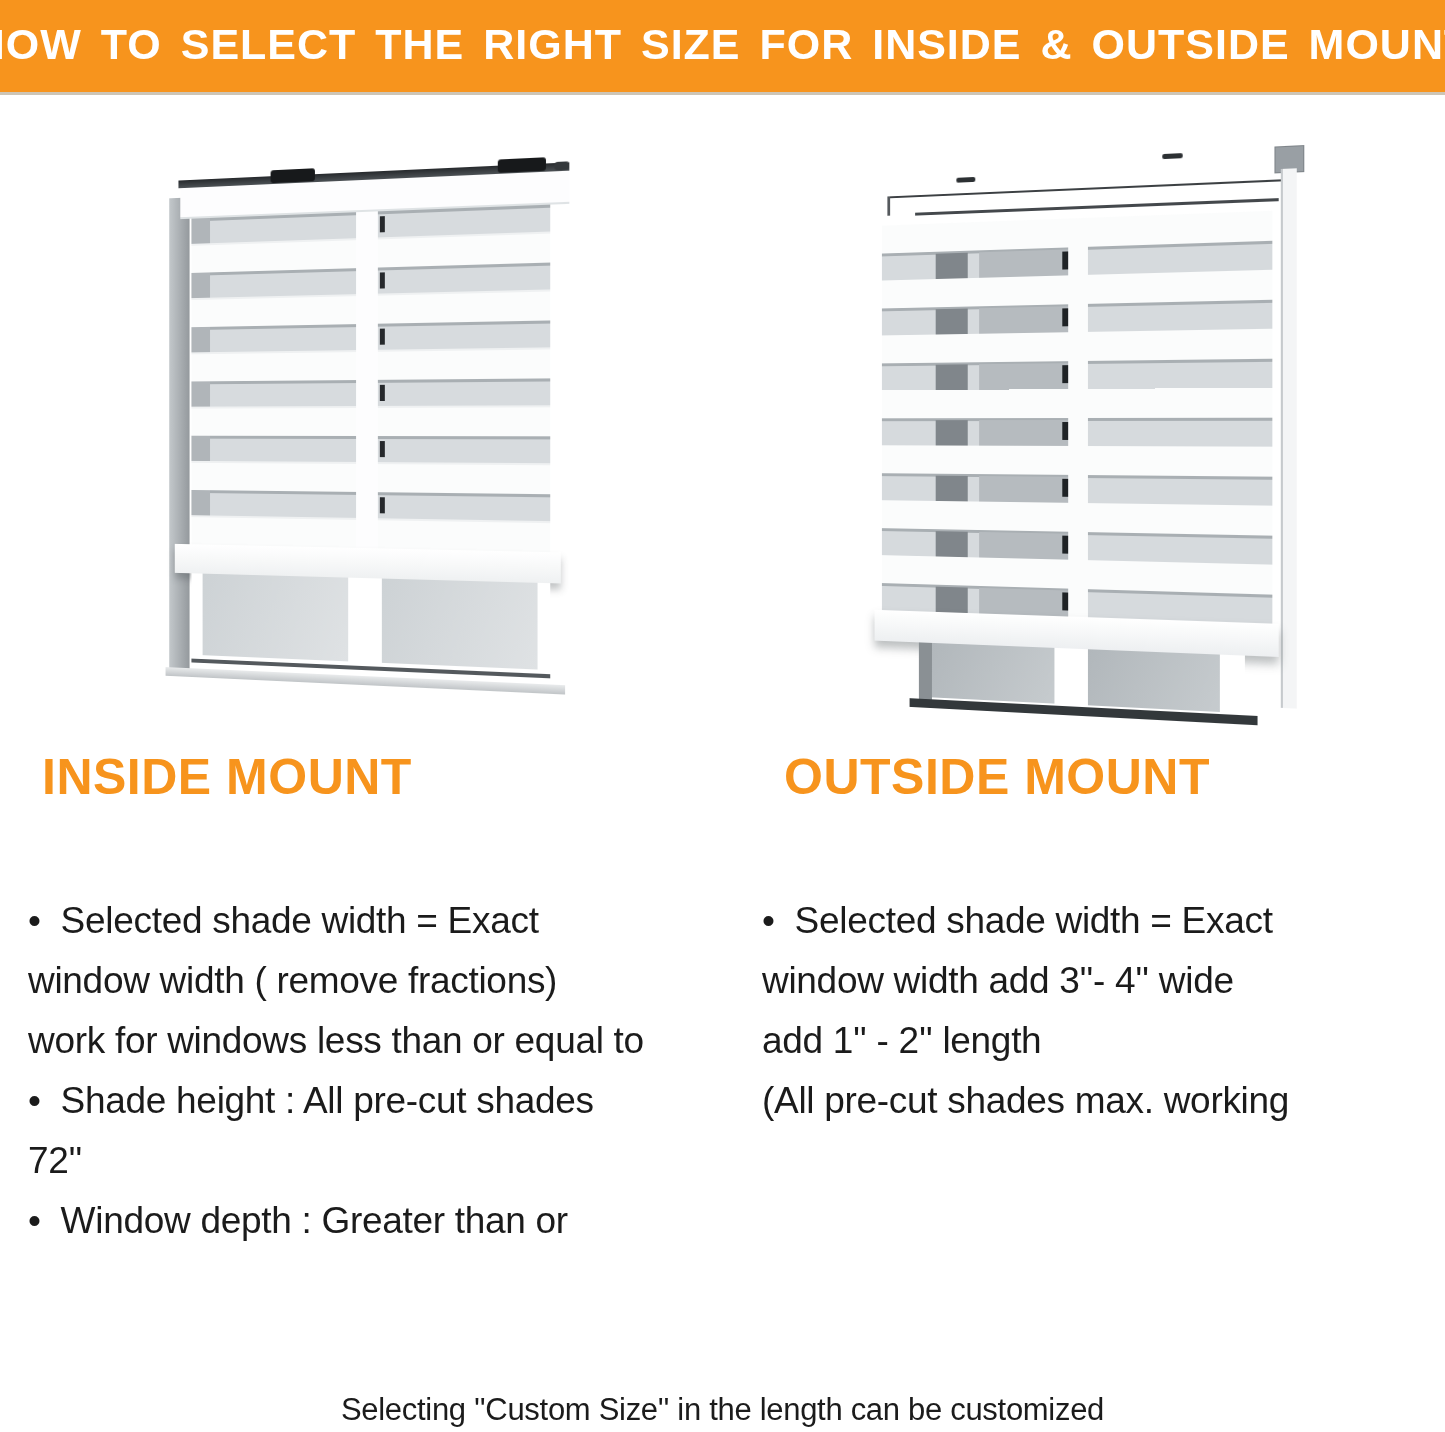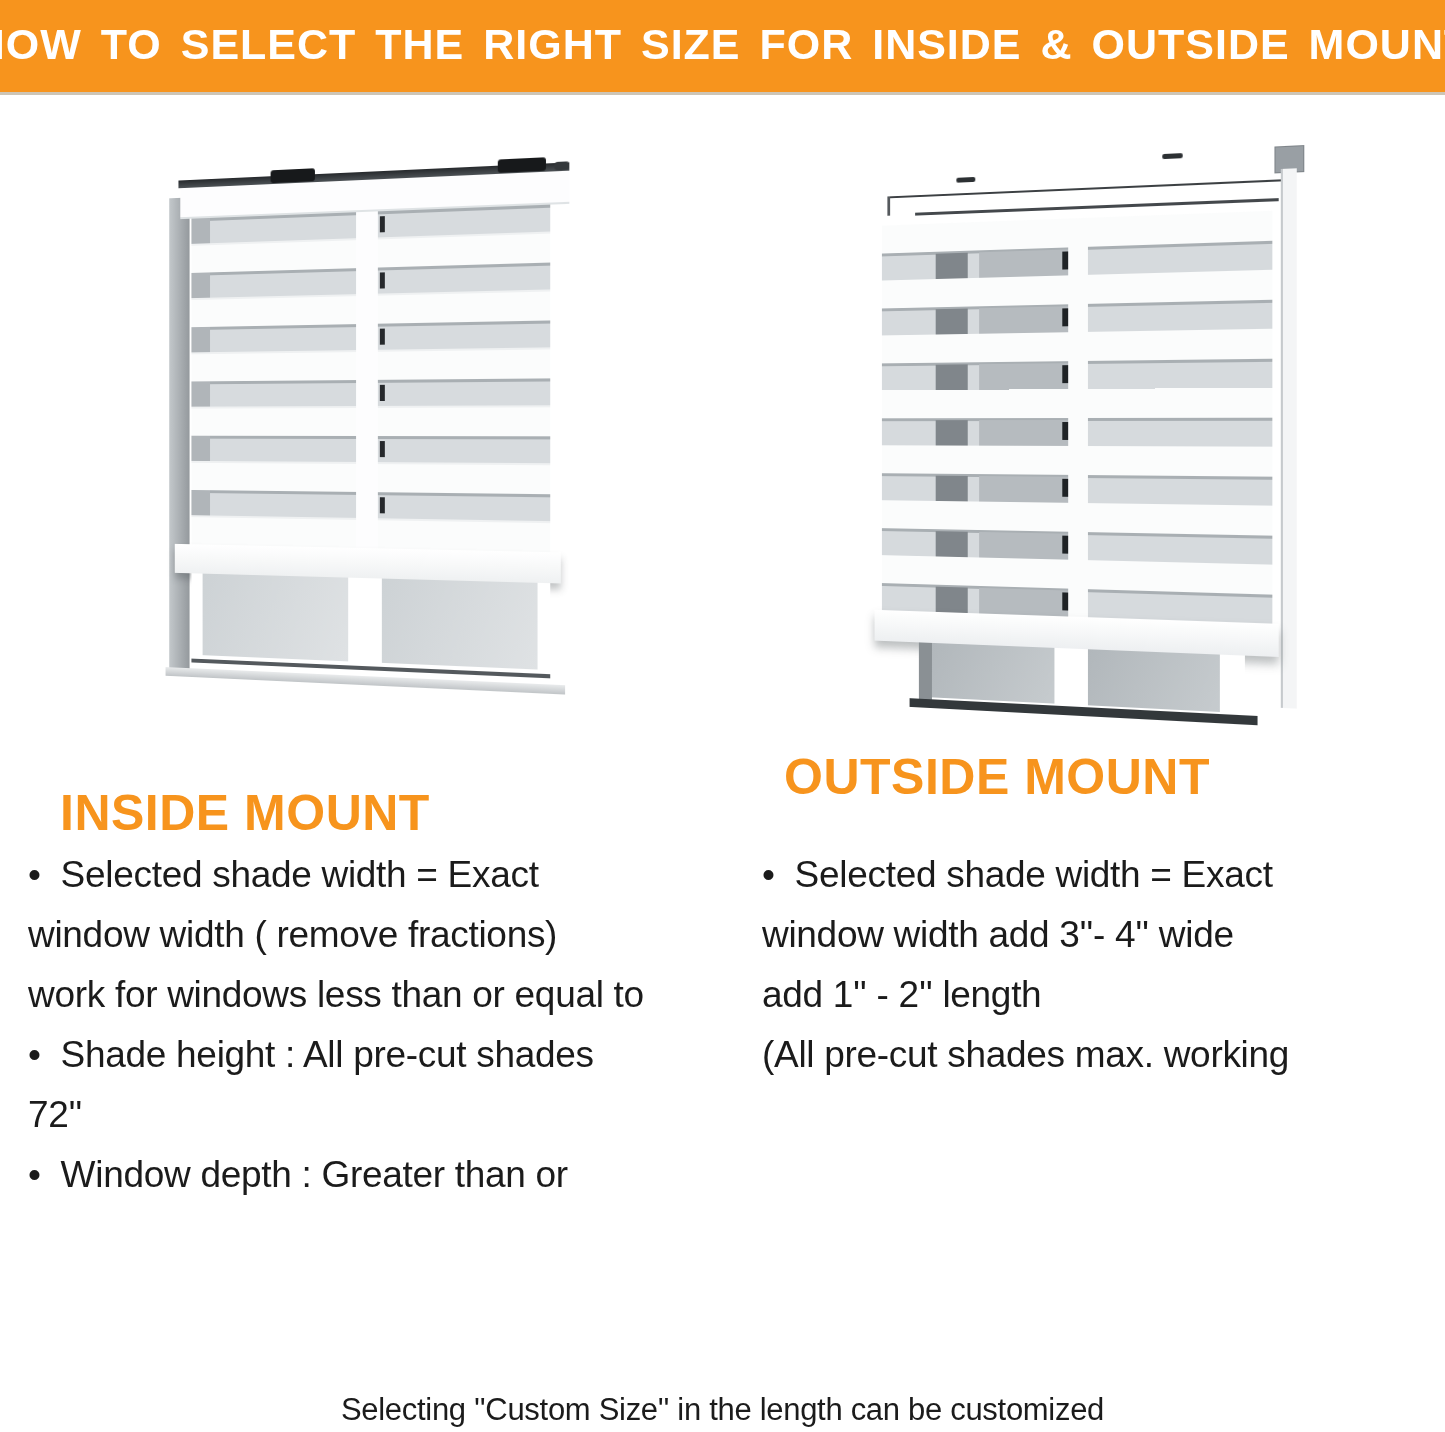--- a/index.html
+++ b/index.html
@@ -96,25 +96,25 @@
   .r-pane.p1{left:14px;width:128px;}
   .r-pane.p2{left:176px;width:130px;}
   .r-sill{left:-10px;top:58px;width:352px;height:9px;background:#33383b;}
 
   
   .mount-heading{
     position:absolute;top:748px;margin:0;
     font-size:50px;font-weight:bold;color:var(--accent);
     letter-spacing:0.5px;white-space:nowrap;
   }
-  #heading-inside{left:60px;margin-top:36px;}
+  #heading-inside{left:42px;}
   #heading-outside{left:784px;}
 
   .col{
-    position:absolute;top:845px;
+    position:absolute;top:891px;
     font-size:37px;line-height:60px;letter-spacing:-0.3px;color:var(--ink);
   }
   .col.left{left:28px;width:695px;}
   .col.right{left:762px;width:683px;}
   .text-line{white-space:pre-wrap;}
 
   .footer-note{
     position:absolute;left:0;top:1392px;width:1445px;
     text-align:center;font-size:31px;letter-spacing:-0.3px;color:var(--ink);
   }

